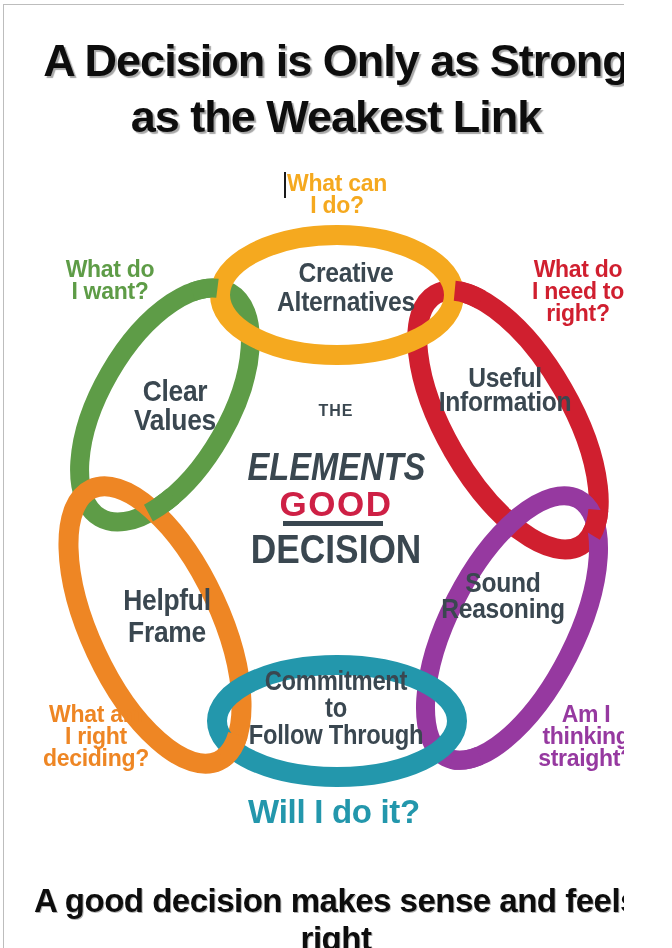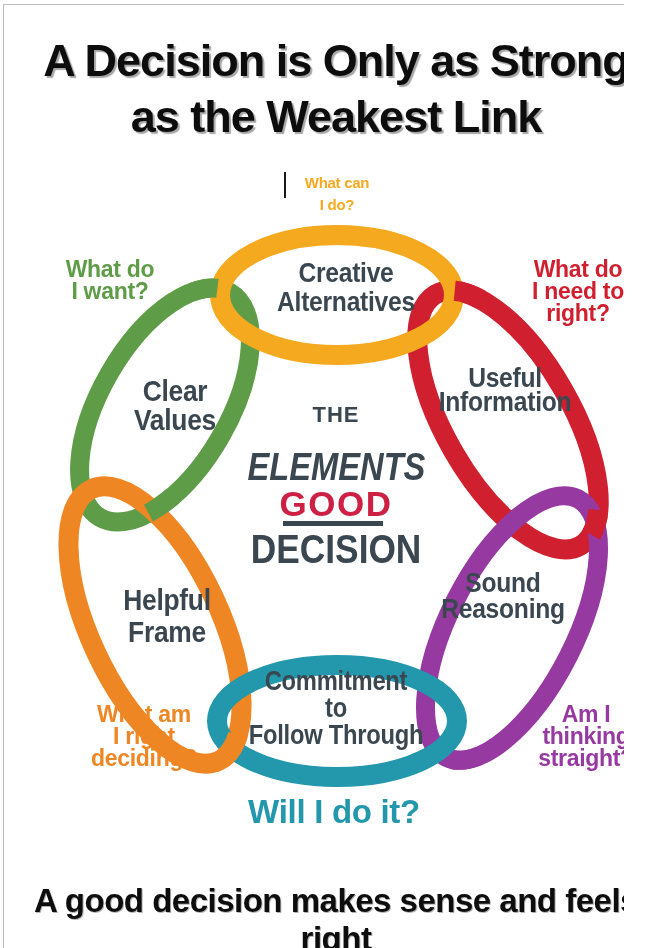--- a/index.html
+++ b/index.html
@@ -13,21 +13,21 @@
   .footer{position:absolute;top:882px;left:0;width:672px;text-align:center;
           font-weight:bold;font-size:33px;letter-spacing:-0.5px;color:#0d0d0d;
           text-shadow:1px 1px 0 rgba(0,0,0,0.3);}
   #chain{position:absolute;left:0;top:0;z-index:1;}
   #labels{position:absolute;left:0;top:0;width:672px;height:948px;z-index:2;}
   .q-label,.link-label{position:absolute;font-weight:bold;text-align:center;white-space:nowrap;
           transform:translateX(-50%);letter-spacing:-0.3px;}
   .cond{transform:translateX(-50%) scaleX(0.88);}
   .cstack{position:absolute;left:0;width:672px;text-align:center;z-index:2;
           color:#3a4750;font-weight:bold;}
-  .c-the{top:402px;font-size:22px;letter-spacing:1px;}
+  .c-the{top:402px;font-size:16px;letter-spacing:1px;}
   .c-elements{top:448px;font-size:38px;line-height:38px;font-style:italic;}
   .c-elements .inner,.c-decision .inner{display:inline-block;transform:scaleX(0.86);}
   .c-ofa{top:467px;font-size:20px;letter-spacing:0.5px;}
   .c-ofa .dash{display:inline-block;width:19px;height:4px;background:#3a4750;
                vertical-align:middle;margin:0 5px 3px 5px;}
   .c-good{top:486px;font-size:35px;line-height:35px;letter-spacing:1.5px;}
   .c-underline{position:absolute;left:283px;top:521px;width:100px;height:5px;background:#3a4750;z-index:2;}
   .c-decision{top:529px;font-size:41px;line-height:41px;}
   .cursor{position:absolute;left:284px;top:172px;width:2px;height:26px;background:#1a1a1a;z-index:3;}
 </style>
@@ -55,21 +55,21 @@
       <ellipse rx="145" ry="63" transform="translate(508 420) rotate(60)" fill="none" stroke="#d01f2f" stroke-width="20" stroke-dasharray="26 652.6928100585938" stroke-dashoffset="-637.1877120361328"></ellipse>
       <ellipse rx="150" ry="65" transform="translate(155 625) rotate(65)" fill="none" stroke="#ee8624" stroke-width="20" stroke-dasharray="28 673.68603515625" stroke-dashoffset="-668.038826171875"></ellipse>
       <ellipse rx="145" ry="63" transform="translate(512 628) rotate(-63)" fill="none" stroke="#9639a0" stroke-width="19" stroke-dasharray="28 650.6928100585938" stroke-dashoffset="-304.9856207275391"></ellipse>
     </svg>
 
   <div id="labels">
       <div class="link-label cond" style="left: 346px; top: 258px; font-size: 28px; line-height: 29px; color: rgb(58, 71, 80);">
         <div>Creative</div>
         <div>Alternatives</div>
       </div>
-      <div class="q-label" style="left: 337px; top: 172px; font-size: 15px; line-height: 22px; color: rgb(245, 169, 31);">
+      <div class="q-label" style="left: 337px; top: 172px; font-size: 23px; line-height: 22px; color: rgb(245, 169, 31);">
         <div>What can</div>
         <div>I do?</div>
       </div>
       <div class="link-label cond" style="left: 505px; top: 366px; font-size: 28px; line-height: 24px; color: rgb(58, 71, 80);">
         <div>Useful</div>
         <div>Information</div>
       </div>
       <div class="q-label" style="left: 578px; top: 258px; font-size: 23px; line-height: 22px; color: rgb(208, 31, 47);">
         <div>What do</div>
         <div>I need to</div>
@@ -89,21 +89,21 @@
         <div>to</div>
         <div>Follow Through</div>
       </div>
       <div class="q-label" style="left: 334px; top: 799px; font-size: 33px; line-height: 25px; color: rgb(35, 151, 172);">
         <div>Will I do it?</div>
       </div>
       <div class="link-label cond" style="left: 167px; top: 584px; font-size: 30px; line-height: 32px; color: rgb(58, 71, 80);">
         <div>Helpful</div>
         <div>Frame</div>
       </div>
-      <div class="q-label" style="left: 96px; top: 703px; font-size: 23px; line-height: 22px; color: rgb(238, 134, 36); margin-left: 48px;">
+      <div class="q-label" style="left: 96px; top: 703px; font-size: 23px; line-height: 22px; color: rgb(238, 134, 36);">
         <div>What am</div>
         <div>I right</div>
         <div>deciding?</div>
       </div>
       <div class="link-label cond" style="left: 175px; top: 376px; font-size: 30px; line-height: 29px; color: rgb(58, 71, 80);">
         <div>Clear</div>
         <div>Values</div>
       </div>
       <div class="q-label" style="left: 110px; top: 258px; font-size: 23px; line-height: 22px; color: rgb(94, 156, 71);">
         <div>What do</div>

